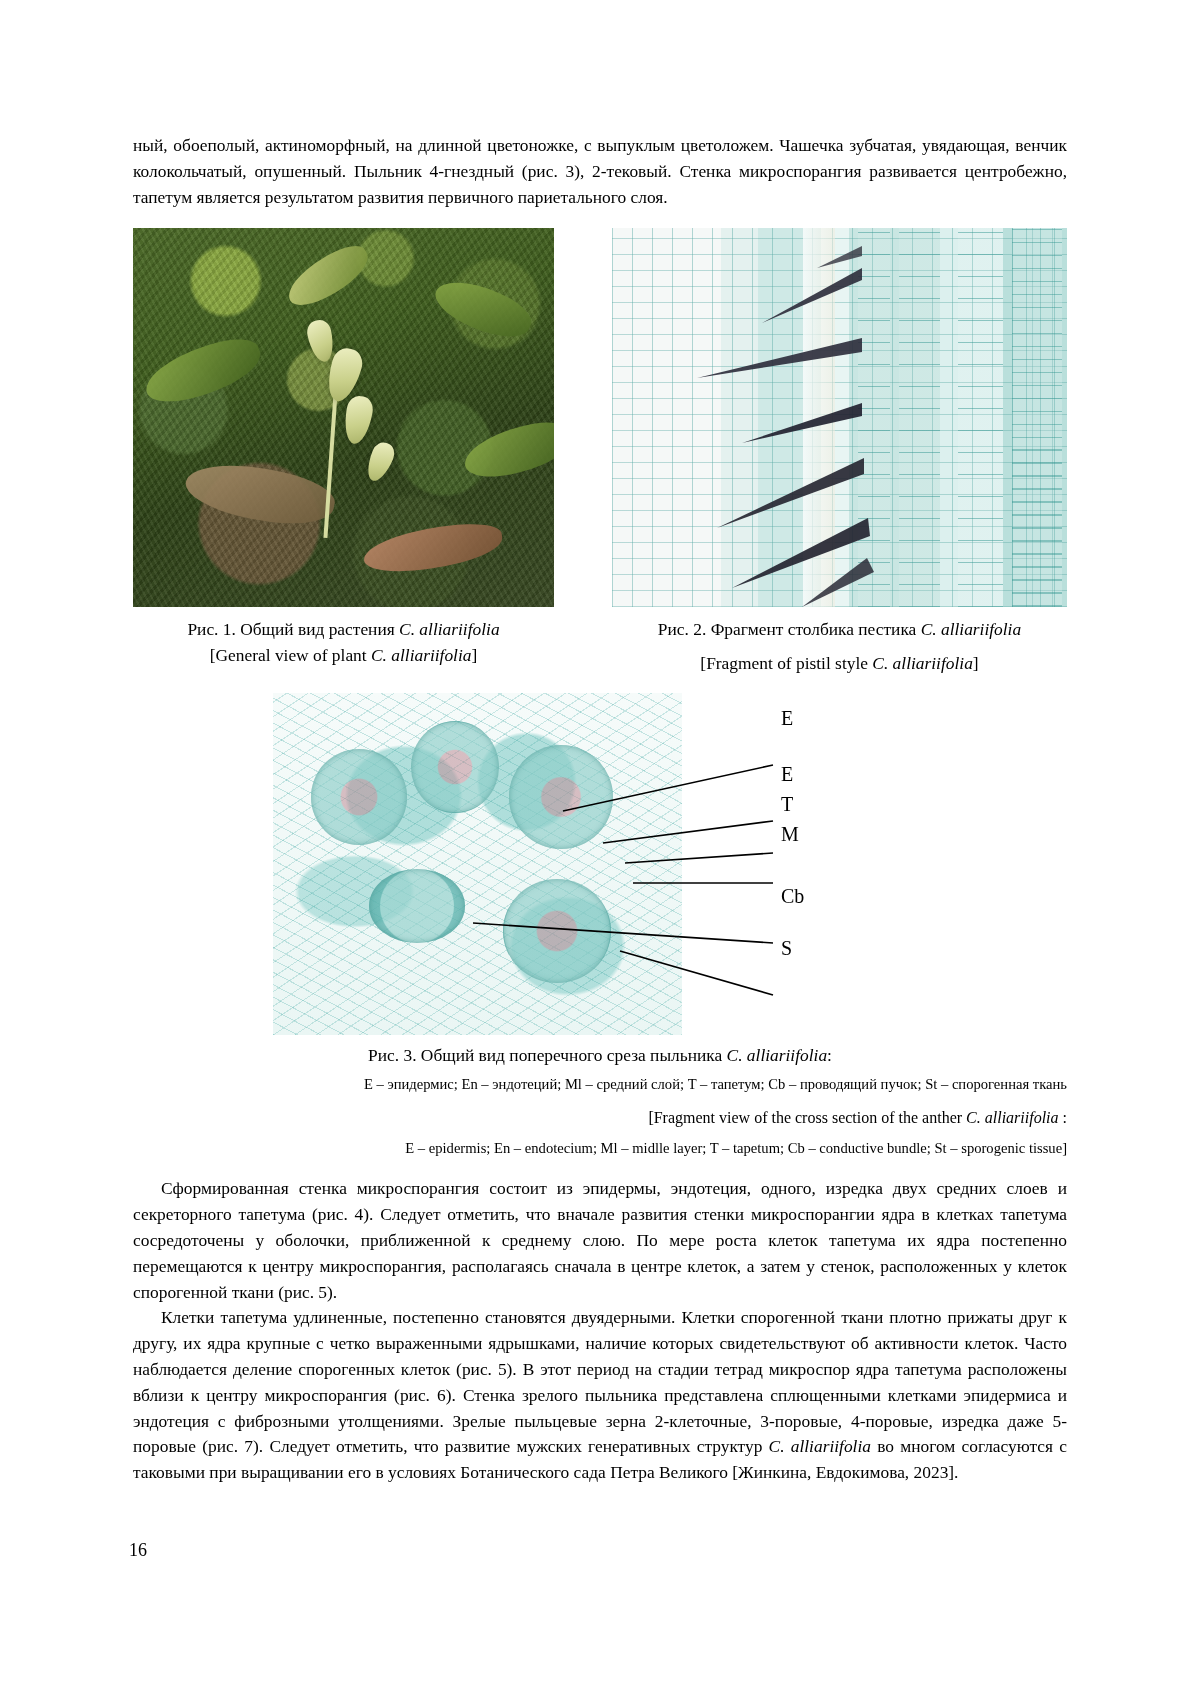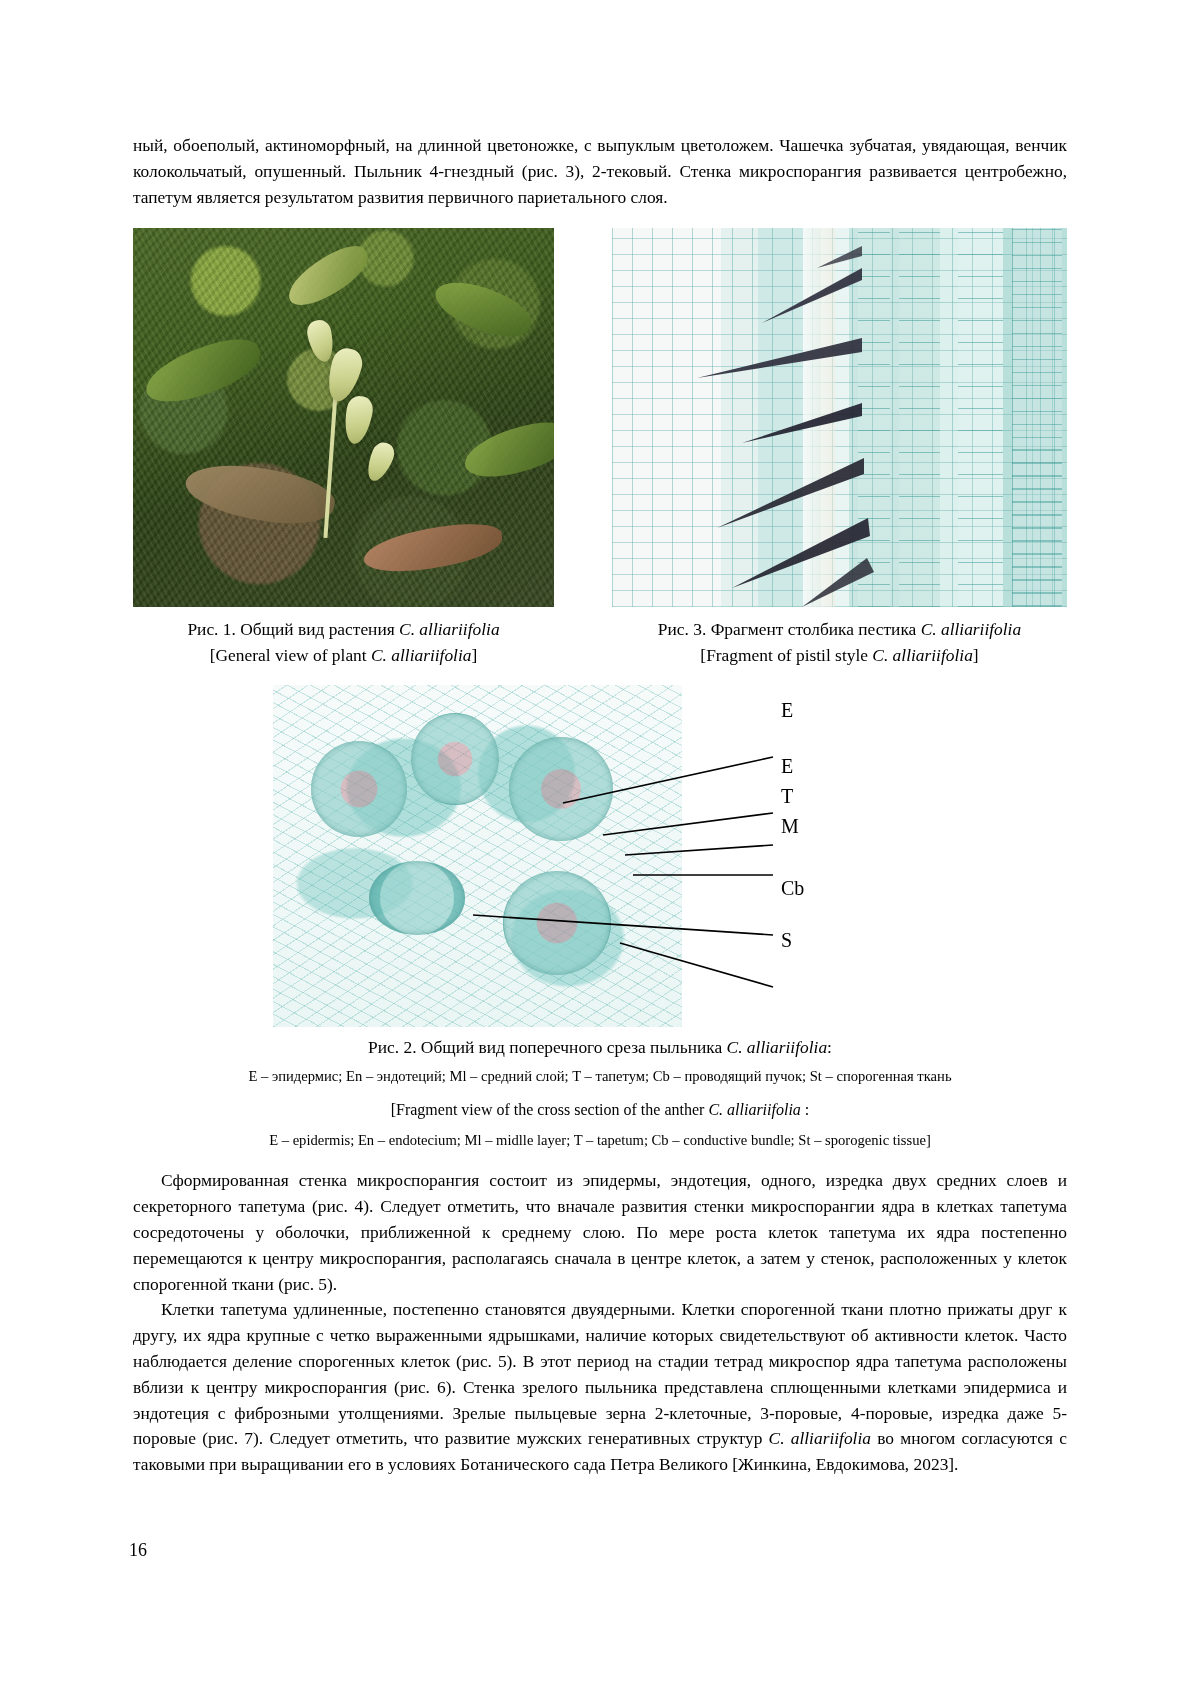--- a/index.html
+++ b/index.html
@@ -208,21 +208,21 @@
   
   .cap {
     font-size: 17.4px;
     line-height: 24px;
     text-align: center;
     margin-top: 10px;
   }
   .cap-small {
     font-size: 14.6px;
     line-height: 23px;
-    text-align: center;
+    text-align: right;
   }
   .cap-block { margin-top: 8px; }
 
   .para-group { margin-top: 16px; }
   .para-group p + p { margin-top: 0; }
 
   .page-number {
     position: absolute;
     left: 129px;
     top: 1540px;
@@ -273,23 +273,23 @@
             <path d="M250 40 L150 95 L250 52 Z" fill="#2b2b3a" opacity="0.9"></path>
             <path d="M250 110 L85 150 L250 124 Z" fill="#2b2b3a" opacity="0.9"></path>
             <path d="M250 175 L130 215 L250 188 Z" fill="#1e1e2c" opacity="0.9"></path>
             <path d="M252 230 L105 300 L252 246 Z" fill="#23232f" opacity="0.9"></path>
             <path d="M256 290 L120 360 L258 308 Z" fill="#20202c" opacity="0.9"></path>
             <path d="M255 330 L190 379 L262 344 Z" fill="#2a2a36" opacity="0.85"></path>
             <path d="M250 18 L205 40 L250 28 Z" fill="#33333f" opacity="0.8"></path>
           </svg>
         </div>
         <div class="cap">
-          <span>Рис. 3. Фрагмент столбика пестика </span><span class="it">C. alliariifolia</span>
-        </div>
-        <div class="cap" style="margin-top:2px">
+          <span>Рис. 2. Фрагмент столбика пестика </span><span class="it">C. alliariifolia</span>
+        </div>
+        <div class="cap" style="margin-top:10px">
           <span>[Fragment of pistil style </span><span class="it">C. alliariifolia</span><span>]</span>
         </div>
       </div>
     </div>
 
     <div class="photo3-wrap">
       <div class="photo3">
         <div class="micro3"></div>
         <div class="loc a"></div>
         <div class="loc b"></div>
@@ -309,21 +309,21 @@
 
       <span class="lbl" style="left:648px; top:14px;">E</span>
       <span class="lbl" style="left:648px; top:70px;">E</span>
       <span class="lbl" style="left:648px; top:100px;">T</span>
       <span class="lbl" style="left:648px; top:130px;">M</span>
       <span class="lbl" style="left:648px; top:192px;">Cb</span>
       <span class="lbl" style="left:648px; top:244px;">S</span>
     </div>
 
     <div class="cap cap-block">
-      <span>Рис. 2. Общий вид поперечного среза пыльника </span><span class="it">C. alliariifolia</span><span>:</span>
+      <span>Рис. 3. Общий вид поперечного среза пыльника </span><span class="it">C. alliariifolia</span><span>:</span>
     </div>
     <div class="cap-small" style="margin-top:6px">E – эпидермис; En – эндотеций; Ml – средний слой; T – тапетум;  Cb –  проводящий пучок; St – спорогенная ткань</div>
     <div class="cap-small" style="margin-top:10px; font-size:16px;">
       <span>[Fragment view of the cross section of the anther  </span><span class="it">C. alliariifolia</span><span> :</span>
     </div>
     <div class="cap-small" style="margin-top:8px">E – epidermis; En – endotecium; Ml – midlle layer; T – tapetum; Cb –  conductive bundle; St – sporogenic tissue]</div>
 
     <div class="para-group">
       <p class="body-text indent">Сформированная стенка микроспорангия состоит из эпидермы, эндотеция, одного, изредка двух средних слоев и секреторного тапетума (рис. 4). Следует отметить, что вначале развития стенки микроспорангии ядра в клетках тапетума сосредоточены у оболочки, приближенной к среднему слою. По мере роста клеток тапетума их ядра постепенно перемещаются к центру микроспорангия, располагаясь сначала в центре клеток, а затем у стенок, расположенных у клеток спорогенной ткани (рис. 5).</p>
       <p class="body-text indent"><span>Клетки тапетума удлиненные, постепенно становятся двуядерными. Клетки спорогенной ткани плотно прижаты друг к другу, их ядра крупные с четко выраженными ядрышками, наличие которых свидетельствуют об активности клеток. Часто наблюдается деление спорогенных клеток (рис. 5). В этот период на стадии тетрад микроспор ядра тапетума расположены вблизи к центру микроспорангия (рис. 6). Стенка зрелого пыльника представлена сплющенными клетками эпидермиса и эндотеция с фиброзными утолщениями. Зрелые пыльцевые зерна 2-клеточные, 3-поровые, 4-поровые, изредка даже 5-поровые (рис. 7). Следует отметить, что развитие мужских генеративных структур </span><span class="it">C. alliariifolia</span><span> во многом согласуются с таковыми при выращивании его в условиях Ботанического сада Петра Великого [Жинкина, Евдокимова, 2023].</span></p>

